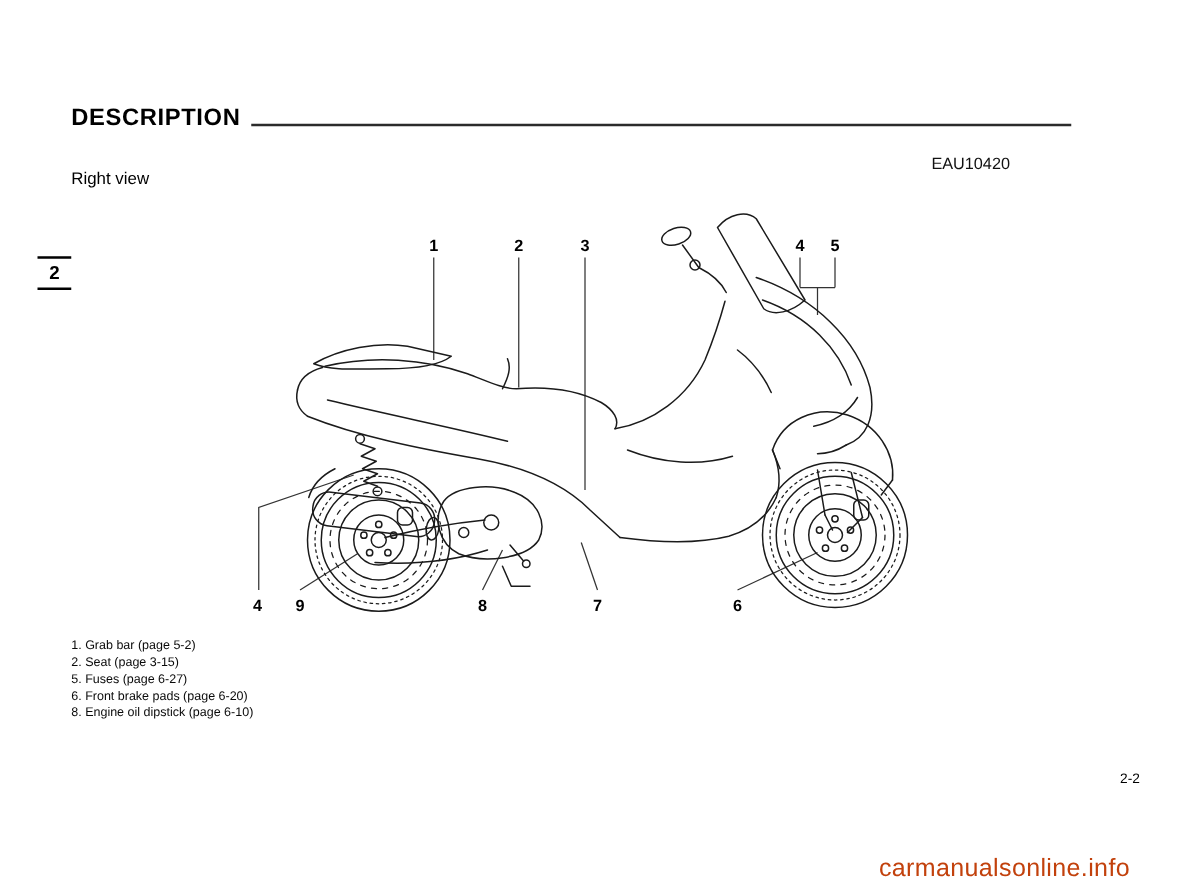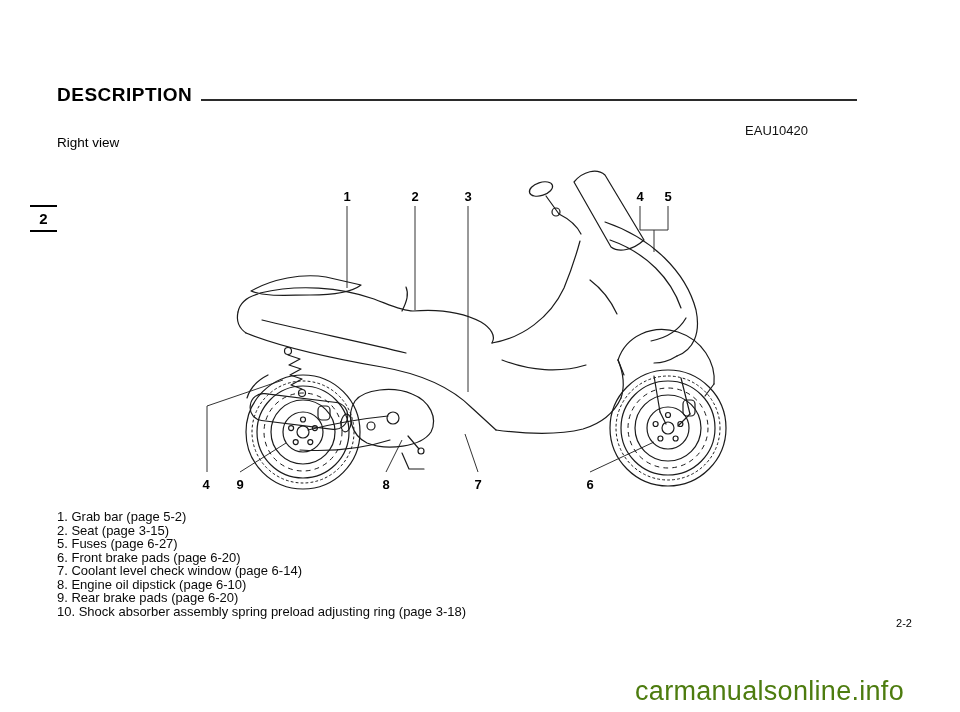--- a/index.html
+++ b/index.html
@@ -26,28 +26,28 @@
     font-weight:bold; font-size:15px; text-align:center; line-height:24px;
   }
   .figure { position:absolute; left:150px; top:160px; width:640px; height:350px; }
   .figure svg { position:absolute; left:0; top:0; }
   .callout {
     position:absolute; transform:translate(-50%,-50%);
     font-weight:bold; font-size:13px; color:#000; white-space:nowrap;
   }
   .legend {
     position:absolute; left:57px; top:510px; right:60px;
-    display:flex; font-size:13px; line-height:13.5px; color:#0a0a0a;flex-direction:column;
+    display:flex; font-size:10px; line-height:13.5px; color:#0a0a0a;
   }
   .legend .col-left { width:428px; }
   .legend .col-right { flex:1; }
   .page-number { position:absolute; left:0; right:0; top:617px; text-align:right; font-size:11px; }
   .watermark {
-    position:absolute; right:8px; bottom:5px; font-size:27px;
-    color:#4d7c0f; letter-spacing:0.3px;
+    position:absolute; right:8px; bottom:5px; font-size:20px;
+    color:#c2410c; letter-spacing:0.3px;
   }
 </style>
 </head>
 <body>
 
 <div class="page">
 
   <div class="header">
     <div class="title">DESCRIPTION</div>
     <div class="rule"></div>
@@ -168,25 +168,20 @@
     <div class="callout" style="left:328px;top:324px">7</div>
     <div class="callout" style="left:440px;top:324px">6</div>
   </div>
 
   <div class="legend">
     <div class="col-left">
       <div class="legend-item">1. Grab bar (page 5-2)</div>
       <div class="legend-item">2. Seat (page 3-15)</div>
       <div class="legend-item">5. Fuses (page 6-27)</div>
       <div class="legend-item">6. Front brake pads (page 6-20)</div>
-      <div class="legend-item">7. Coolant level check window (page 6-14)</div>
       <div class="legend-item">8. Engine oil dipstick (page 6-10)</div>
-    </div>
-    <div class="col-right">
-      <div class="legend-item">9. Rear brake pads (page 6-20)</div>
-      <div class="legend-item">10. Shock absorber assembly spring preload adjusting ring (page 3-18)</div>
     </div>
   </div>
 
   <div class="page-number">2-2</div>
   <div class="watermark">carmanualsonline.info</div>
 
 </div>
 
 </body></html>

